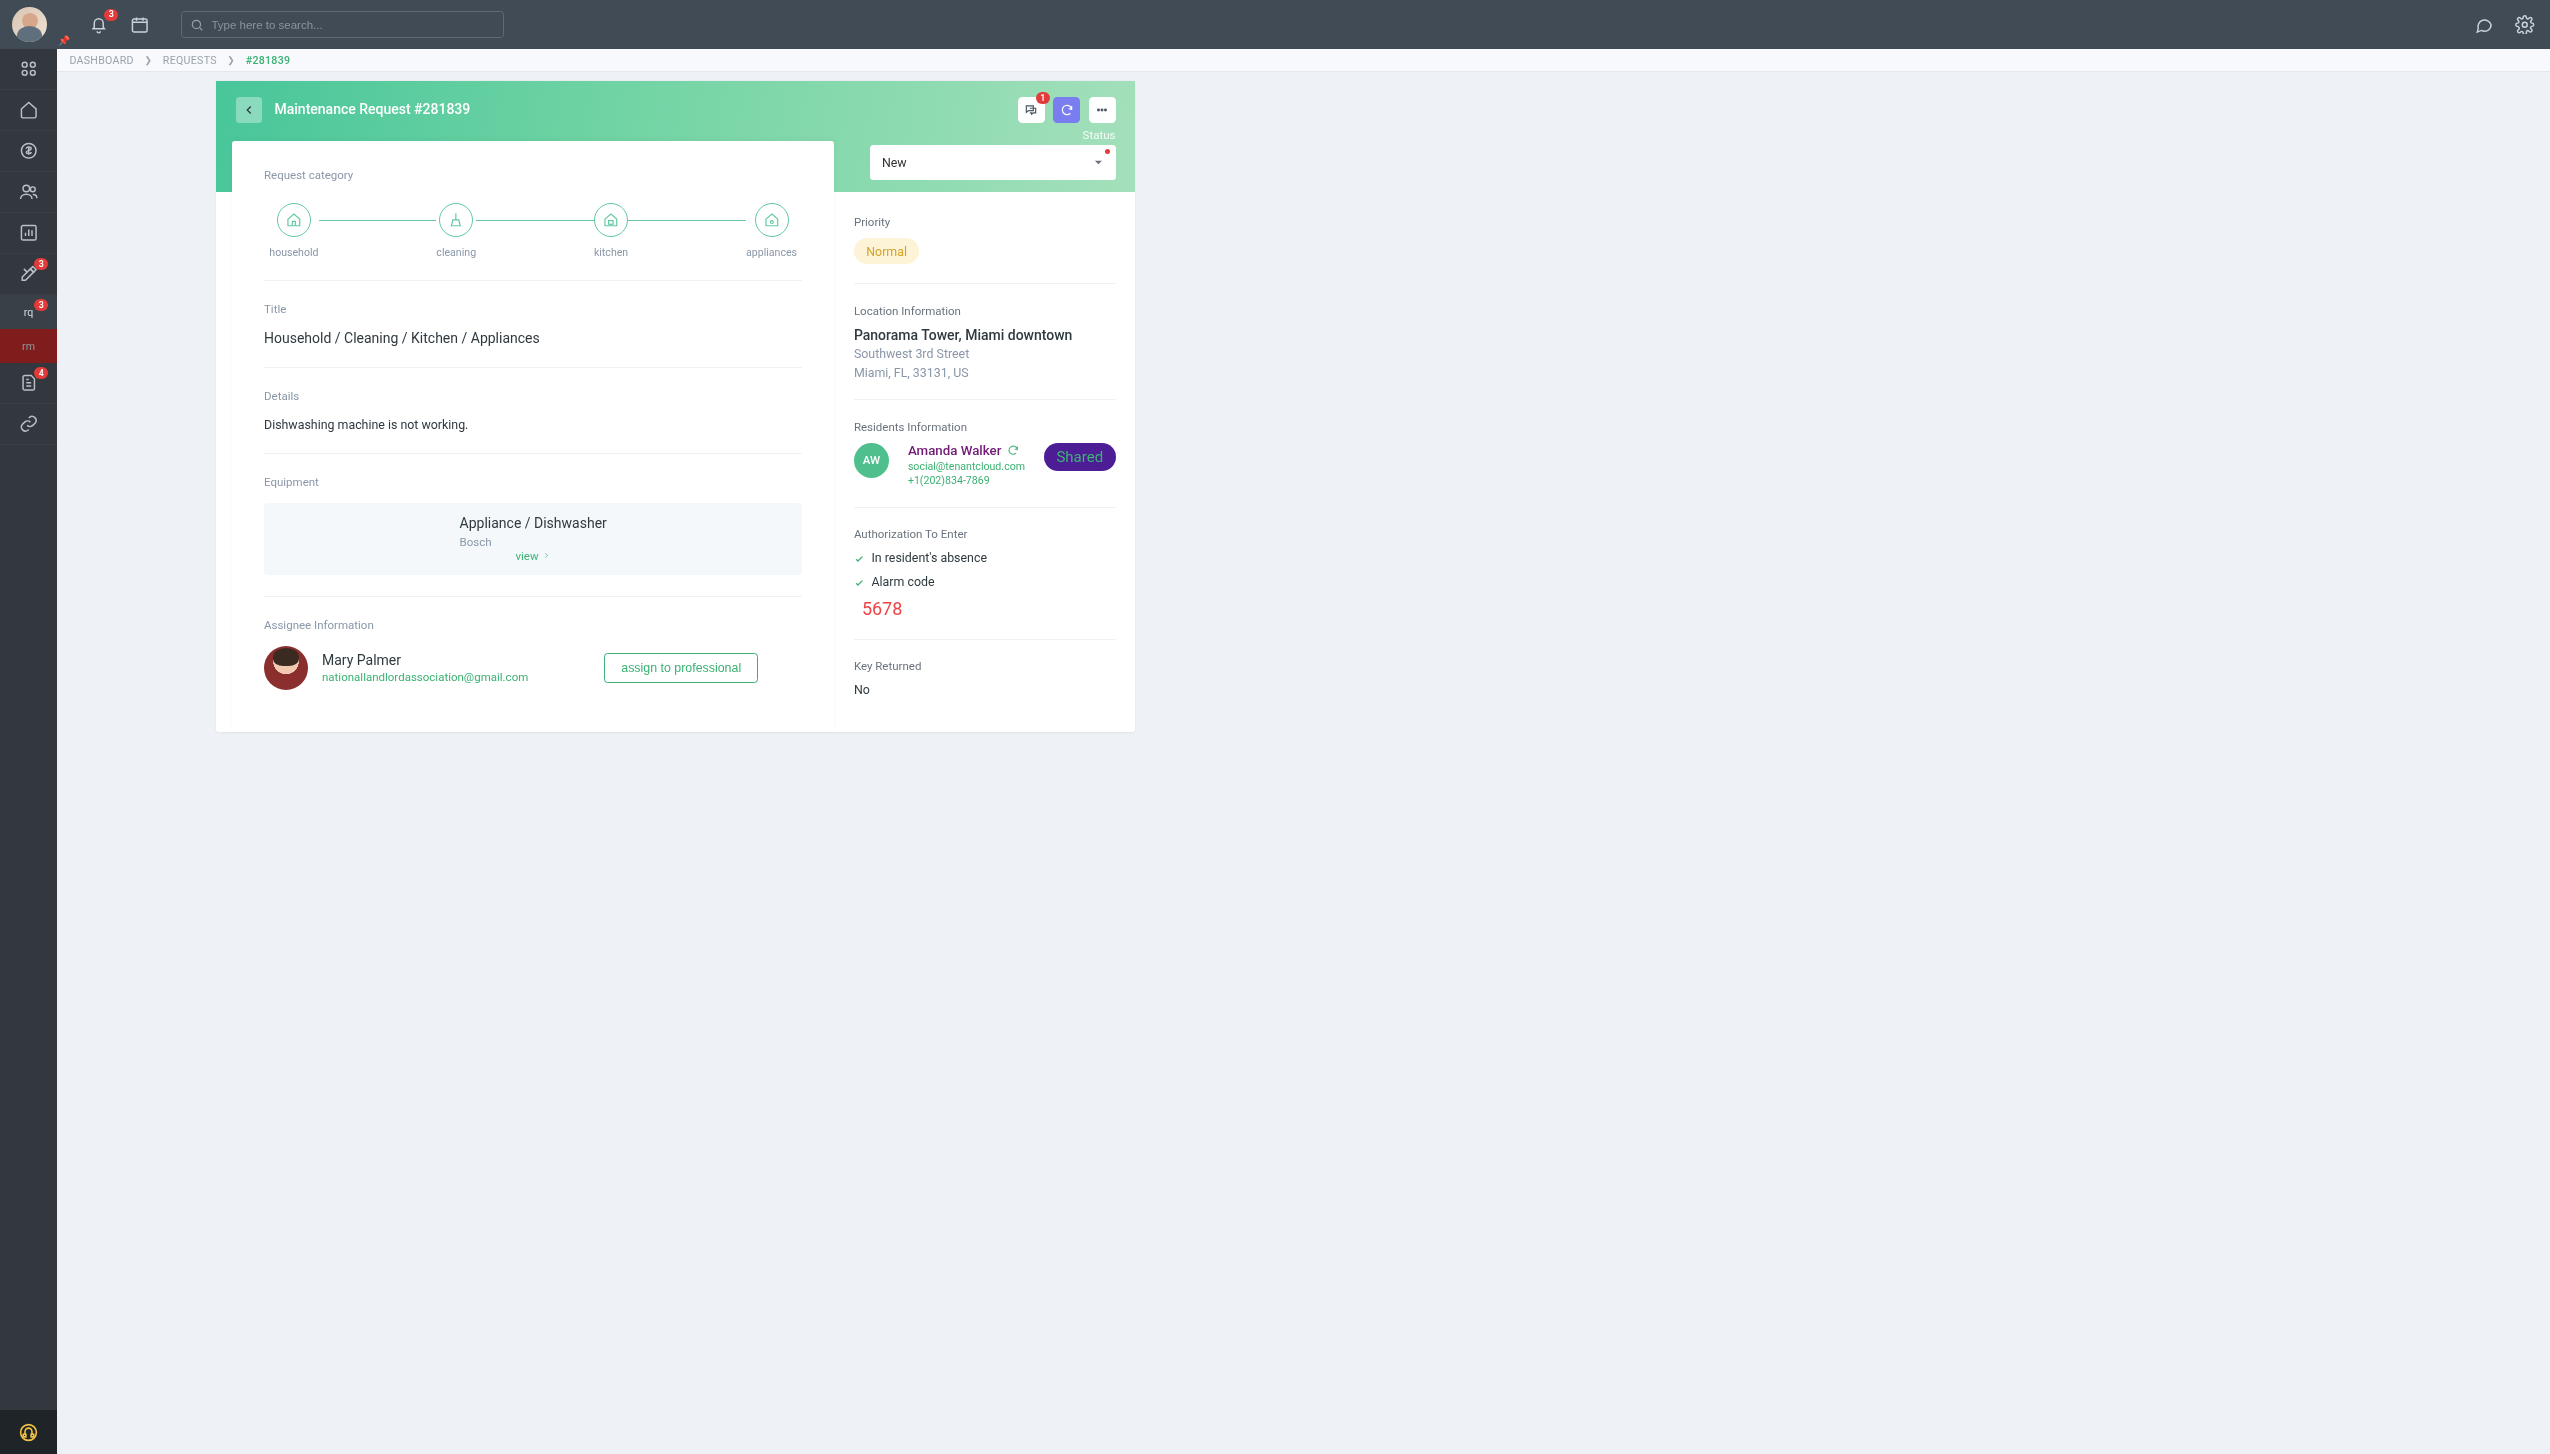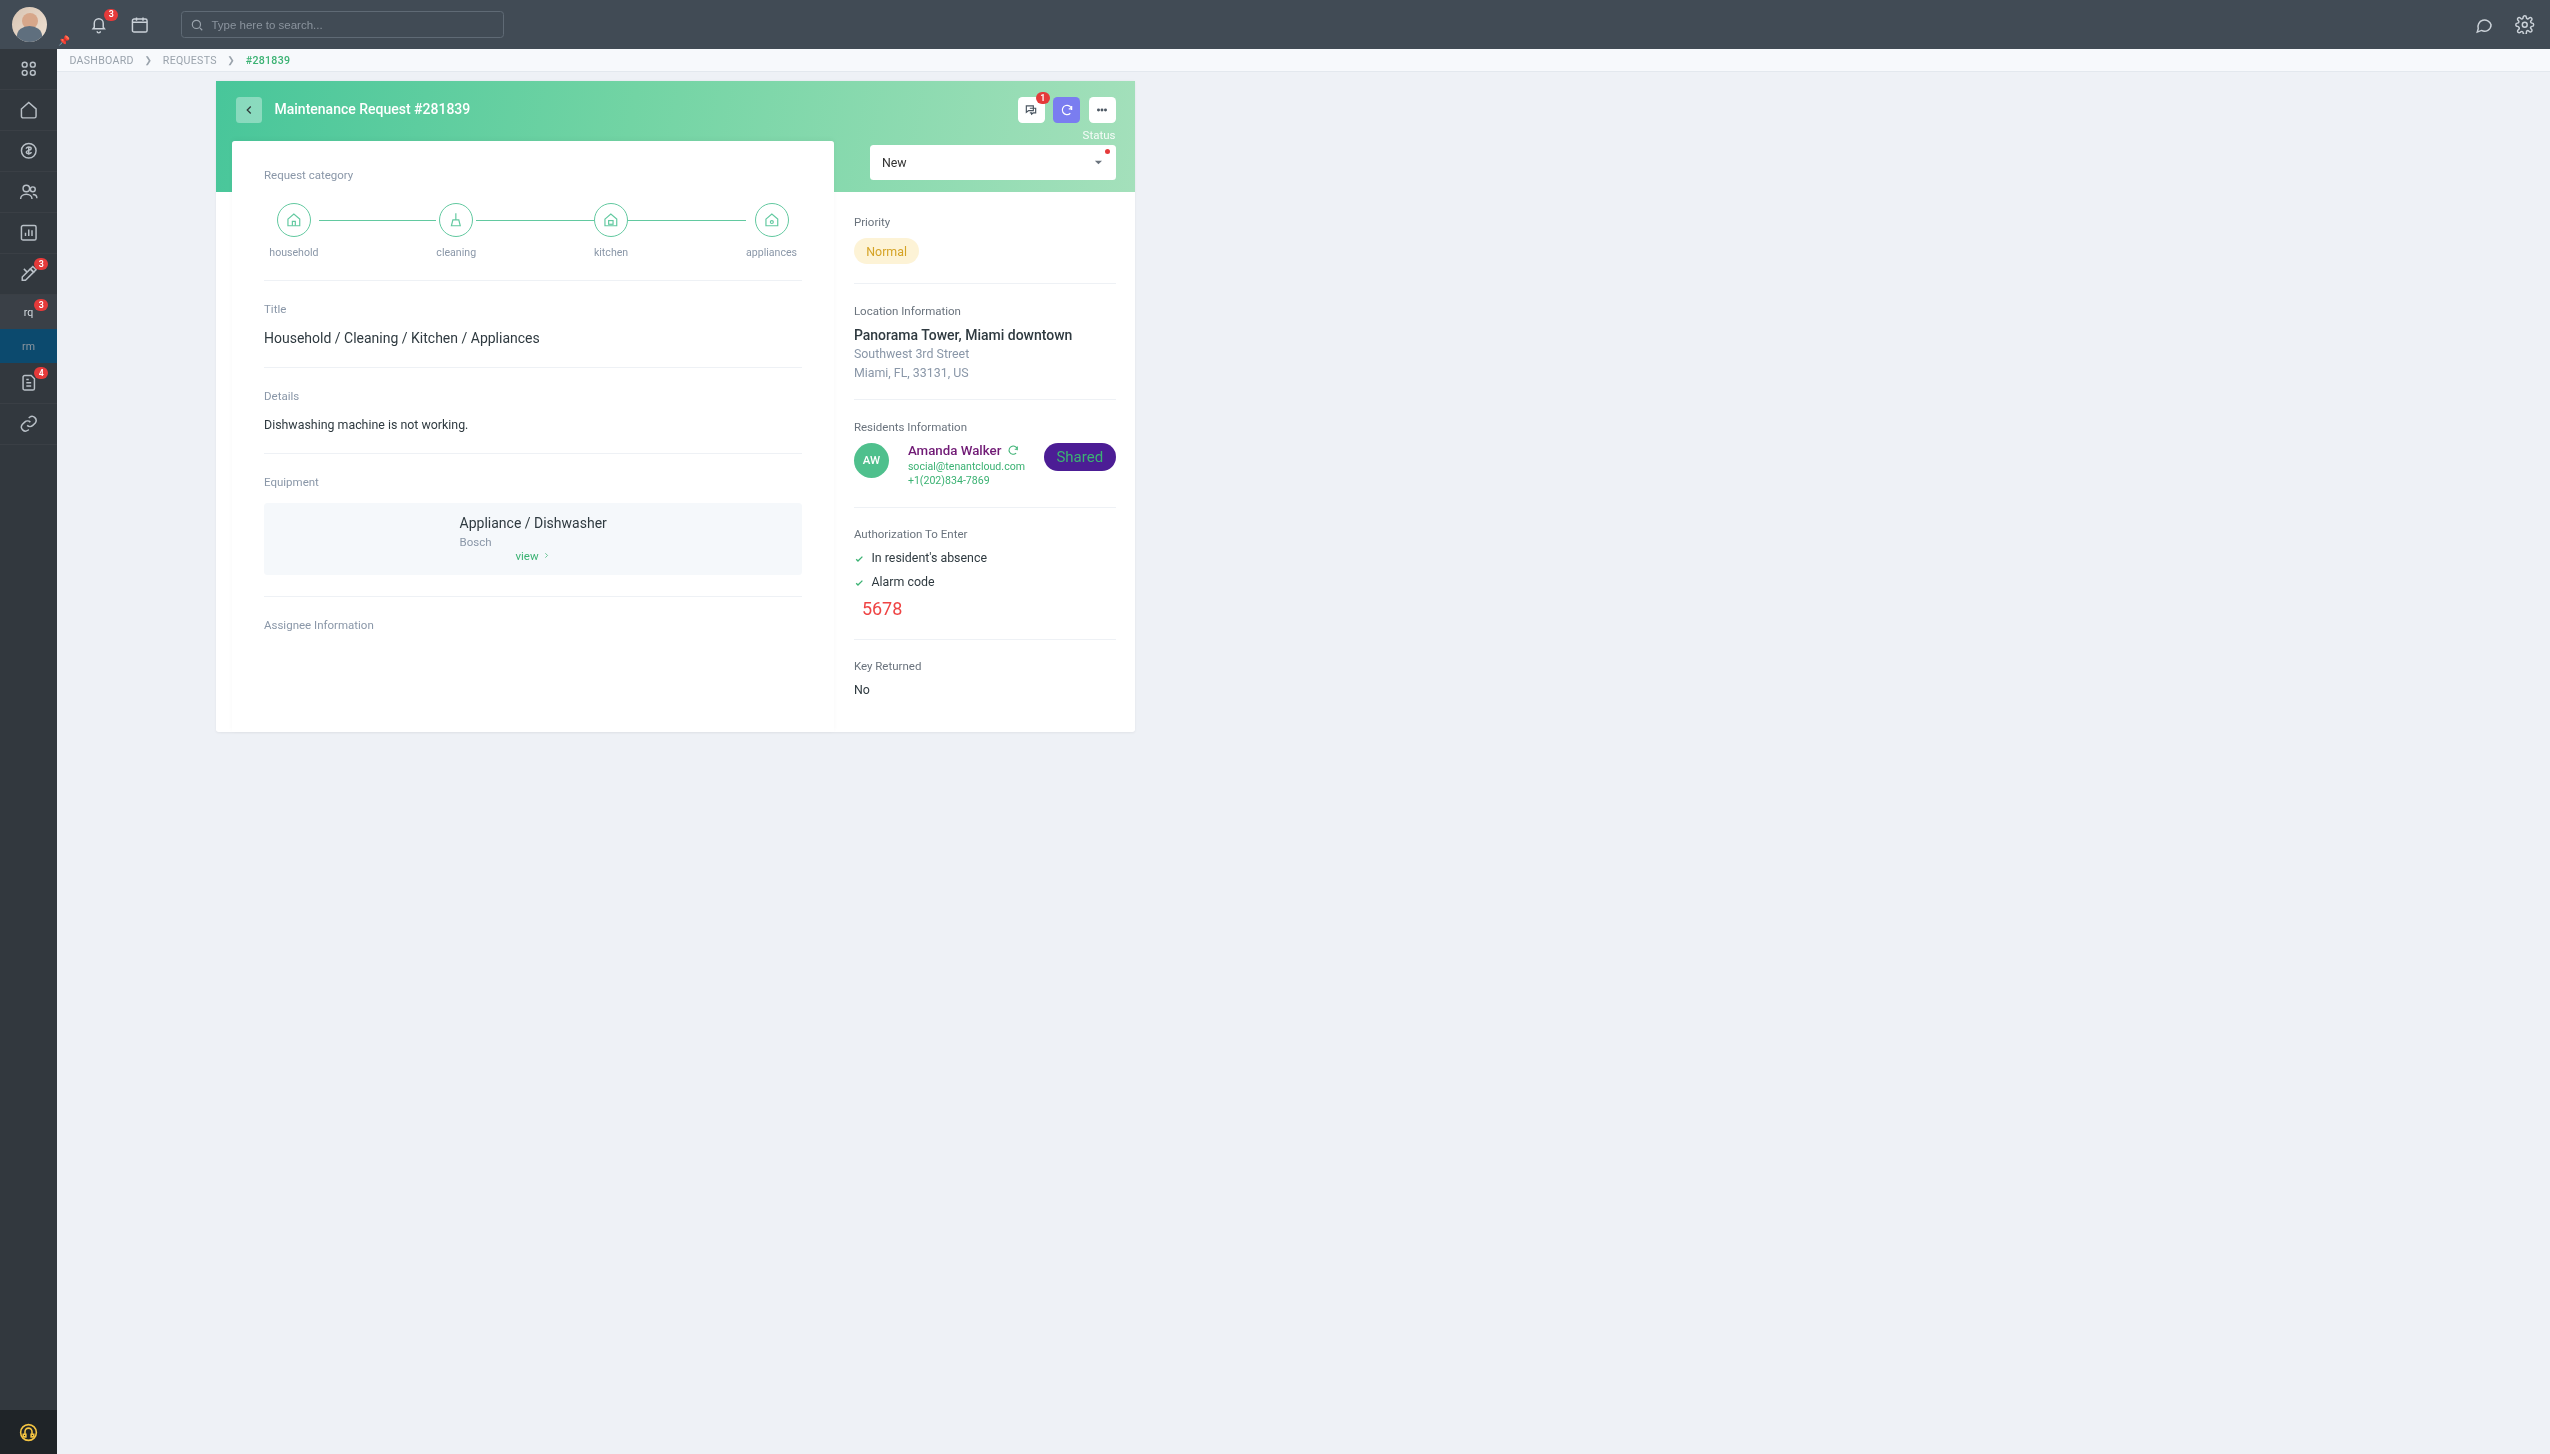--- a/index.html
+++ b/index.html
@@ -65,21 +65,21 @@
   .sidebar {
     width:57px; background:#32383e; display:flex; flex-direction:column;
     align-items:stretch; flex-shrink:0;
   }
   .side-item {
     height:41px; display:flex; align-items:center; justify-content:center;
     color:#b9c0c7; cursor:pointer; position:relative;
     border-bottom:0.9px solid rgba(255,255,255,0.04);
   }
   .side-item svg { width:19.5px;height:19.5px;stroke:currentColor;fill:none;stroke-width:1.8;}
-  .side-item.sub { background:#0c4a6e; height:34px; font-size:10.6px; color:#8f979f; border:none;}
+  .side-item.sub { background:#7f1d1d; height:34px; font-size:10.6px; color:#8f979f; border:none;}
   .side-item.sub.active { background:#3a4047; color:#d5dbe0;}
   .side-badge {
     position:absolute; top:3.5px; right:8.9px; background:#e53a3a; color:#fff;
     border-radius:8.9px; font-size:8.9px; font-weight:600; padding:0 4.4px; line-height:12.4px;
   }
   .side-spacer { flex:1; }
   .side-support {
     height:44px; display:flex; align-items:center; justify-content:center;
     background:#1f2428;
   }
@@ -454,20 +454,28 @@
                 <div class="equip-view">
                   <span>view</span>
                   <svg viewBox="0 0 24 24">
                       <path d="M9 6l6 6-6 6"></path>
                     </svg>
                 </div>
               </div>
 
               <hr class="divider">
               <div class="section-label">Assignee Information</div>
+              <div class="assignee-row">
+                <div class="assignee-avatar"></div>
+                <div class="assignee-info">
+                  <div class="name">Mary Palmer</div>
+                  <div class="email">nationallandlordassociation@gmail.com</div>
+                </div>
+                <button class="assign-btn">assign to professional</button>
+              </div>
             </div>
 
             <div class="right-col">
               <div class="r-label">Priority</div>
               <span class="pill">Normal</span>
 
               <hr class="r-divider">
               <div class="r-label">Location Information</div>
               <div class="loc-name">Panorama Tower, Miami downtown</div>
               <div class="loc-line">Southwest 3rd Street</div>

